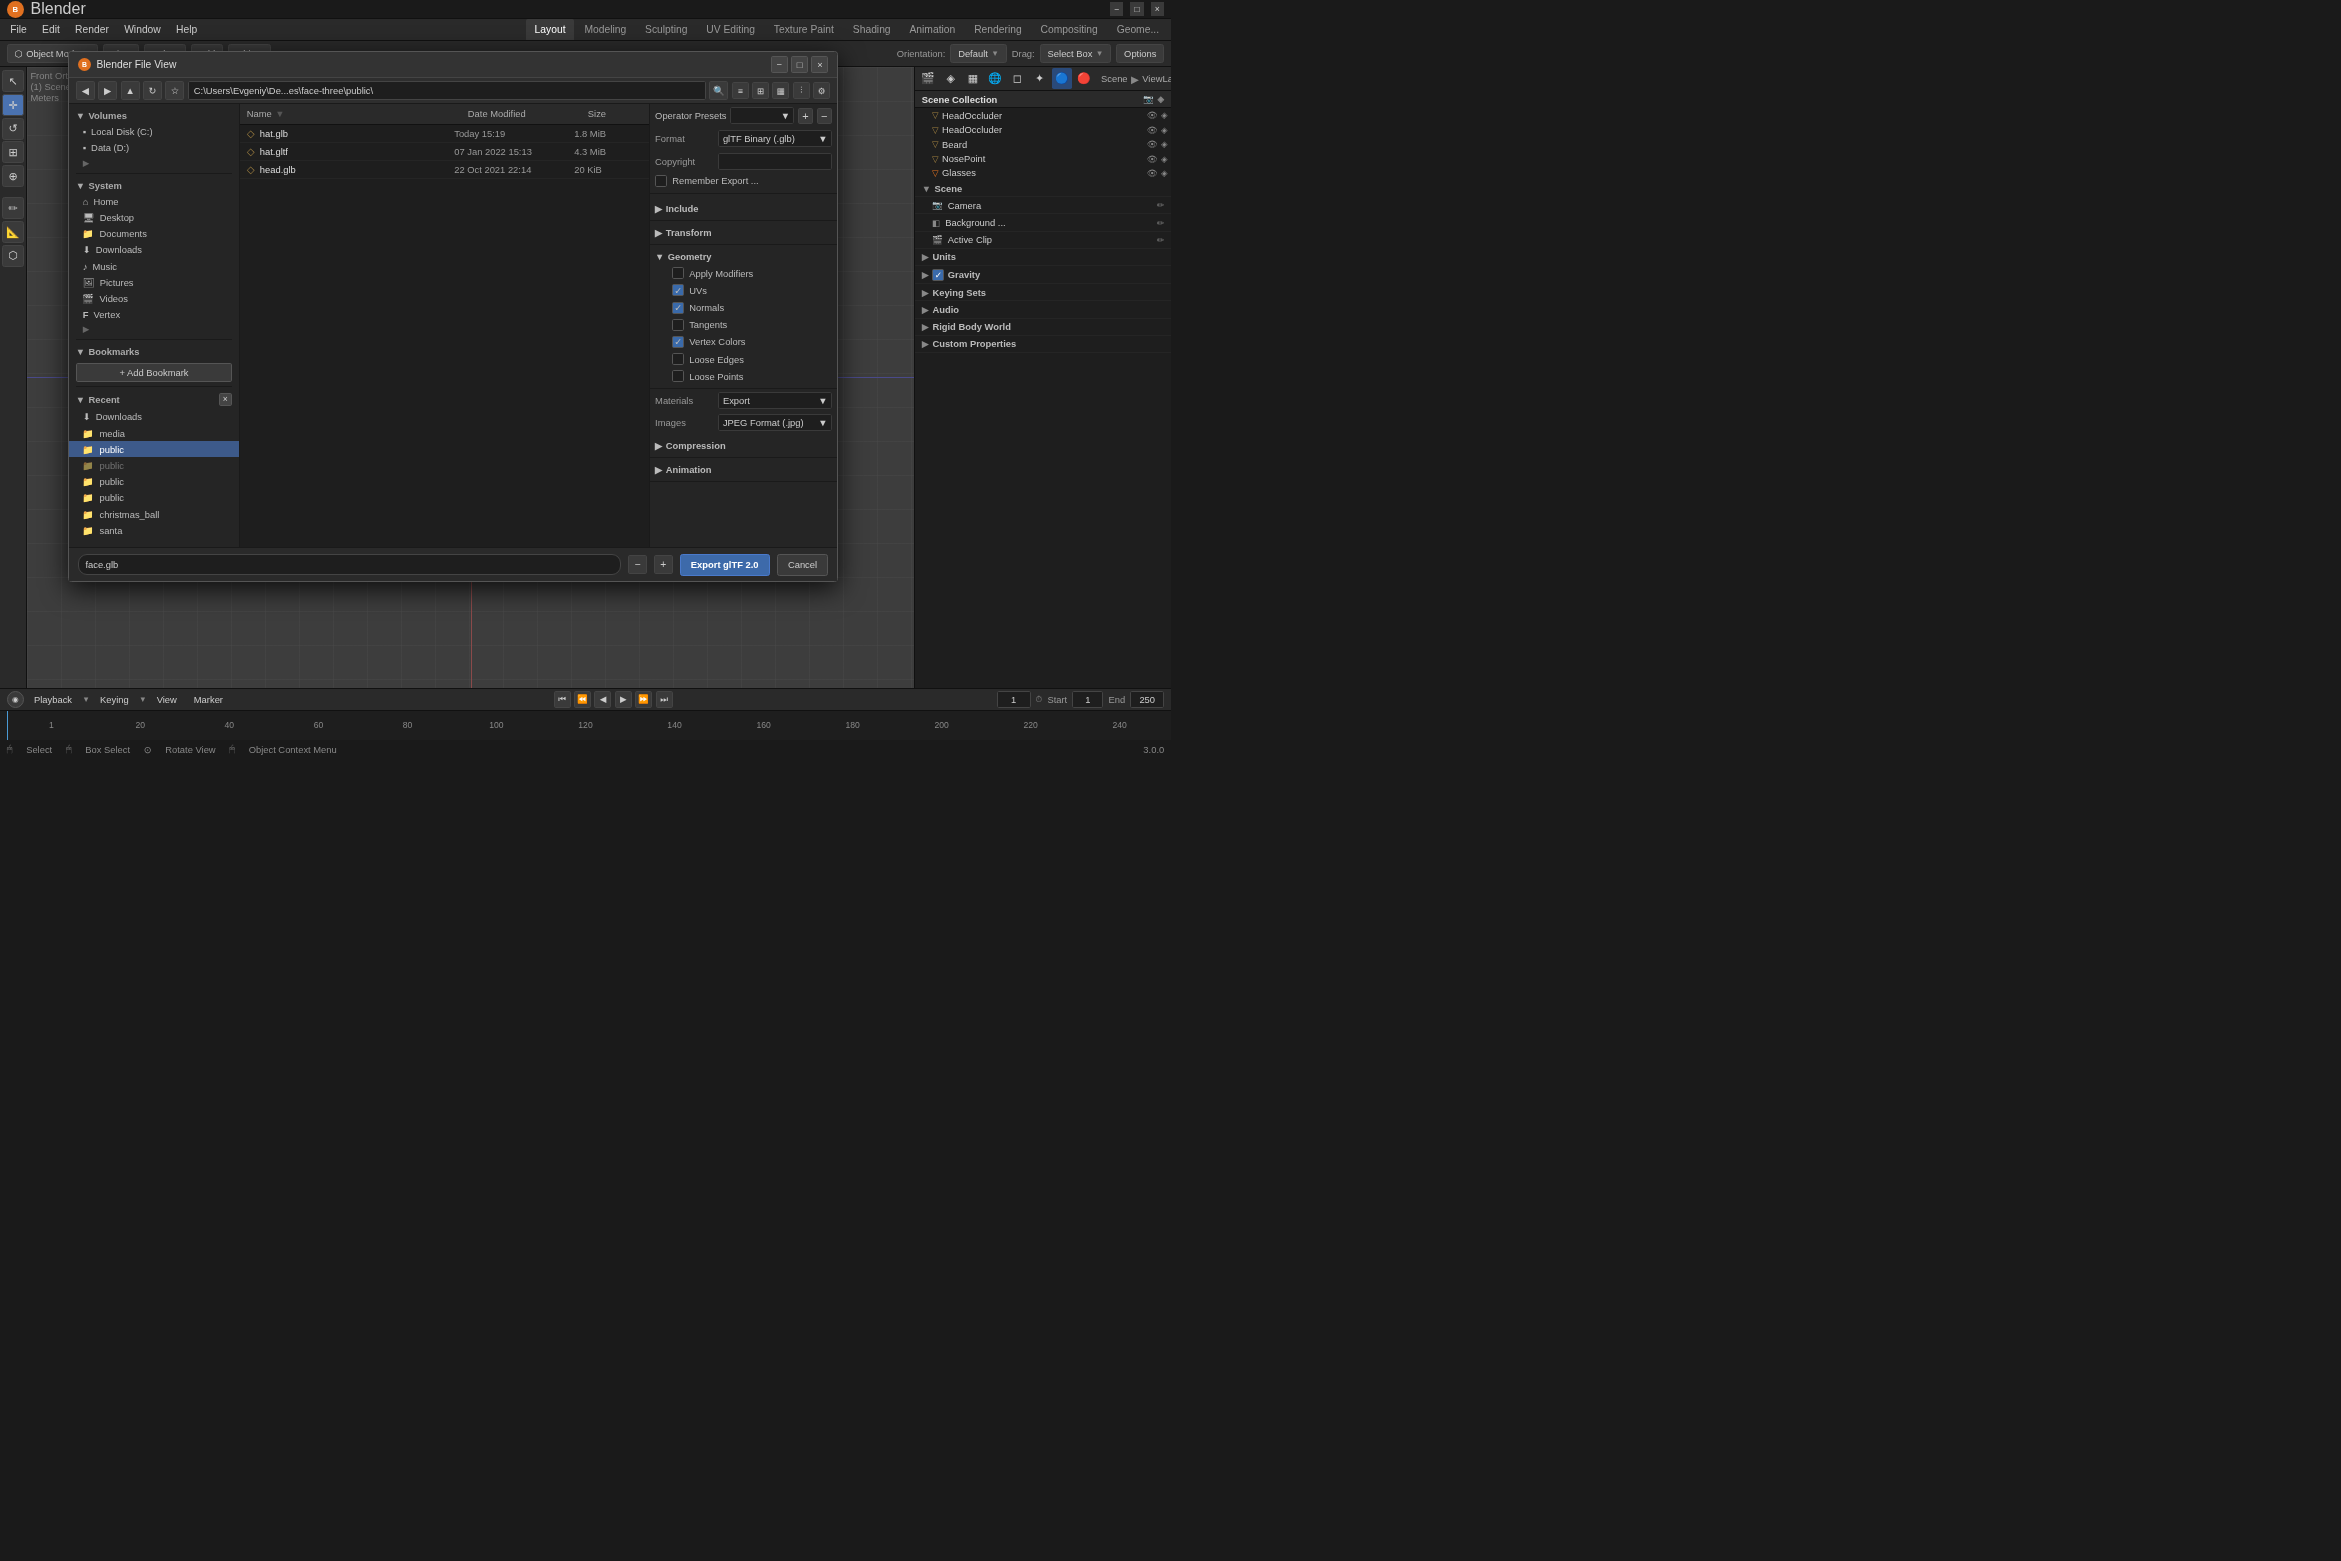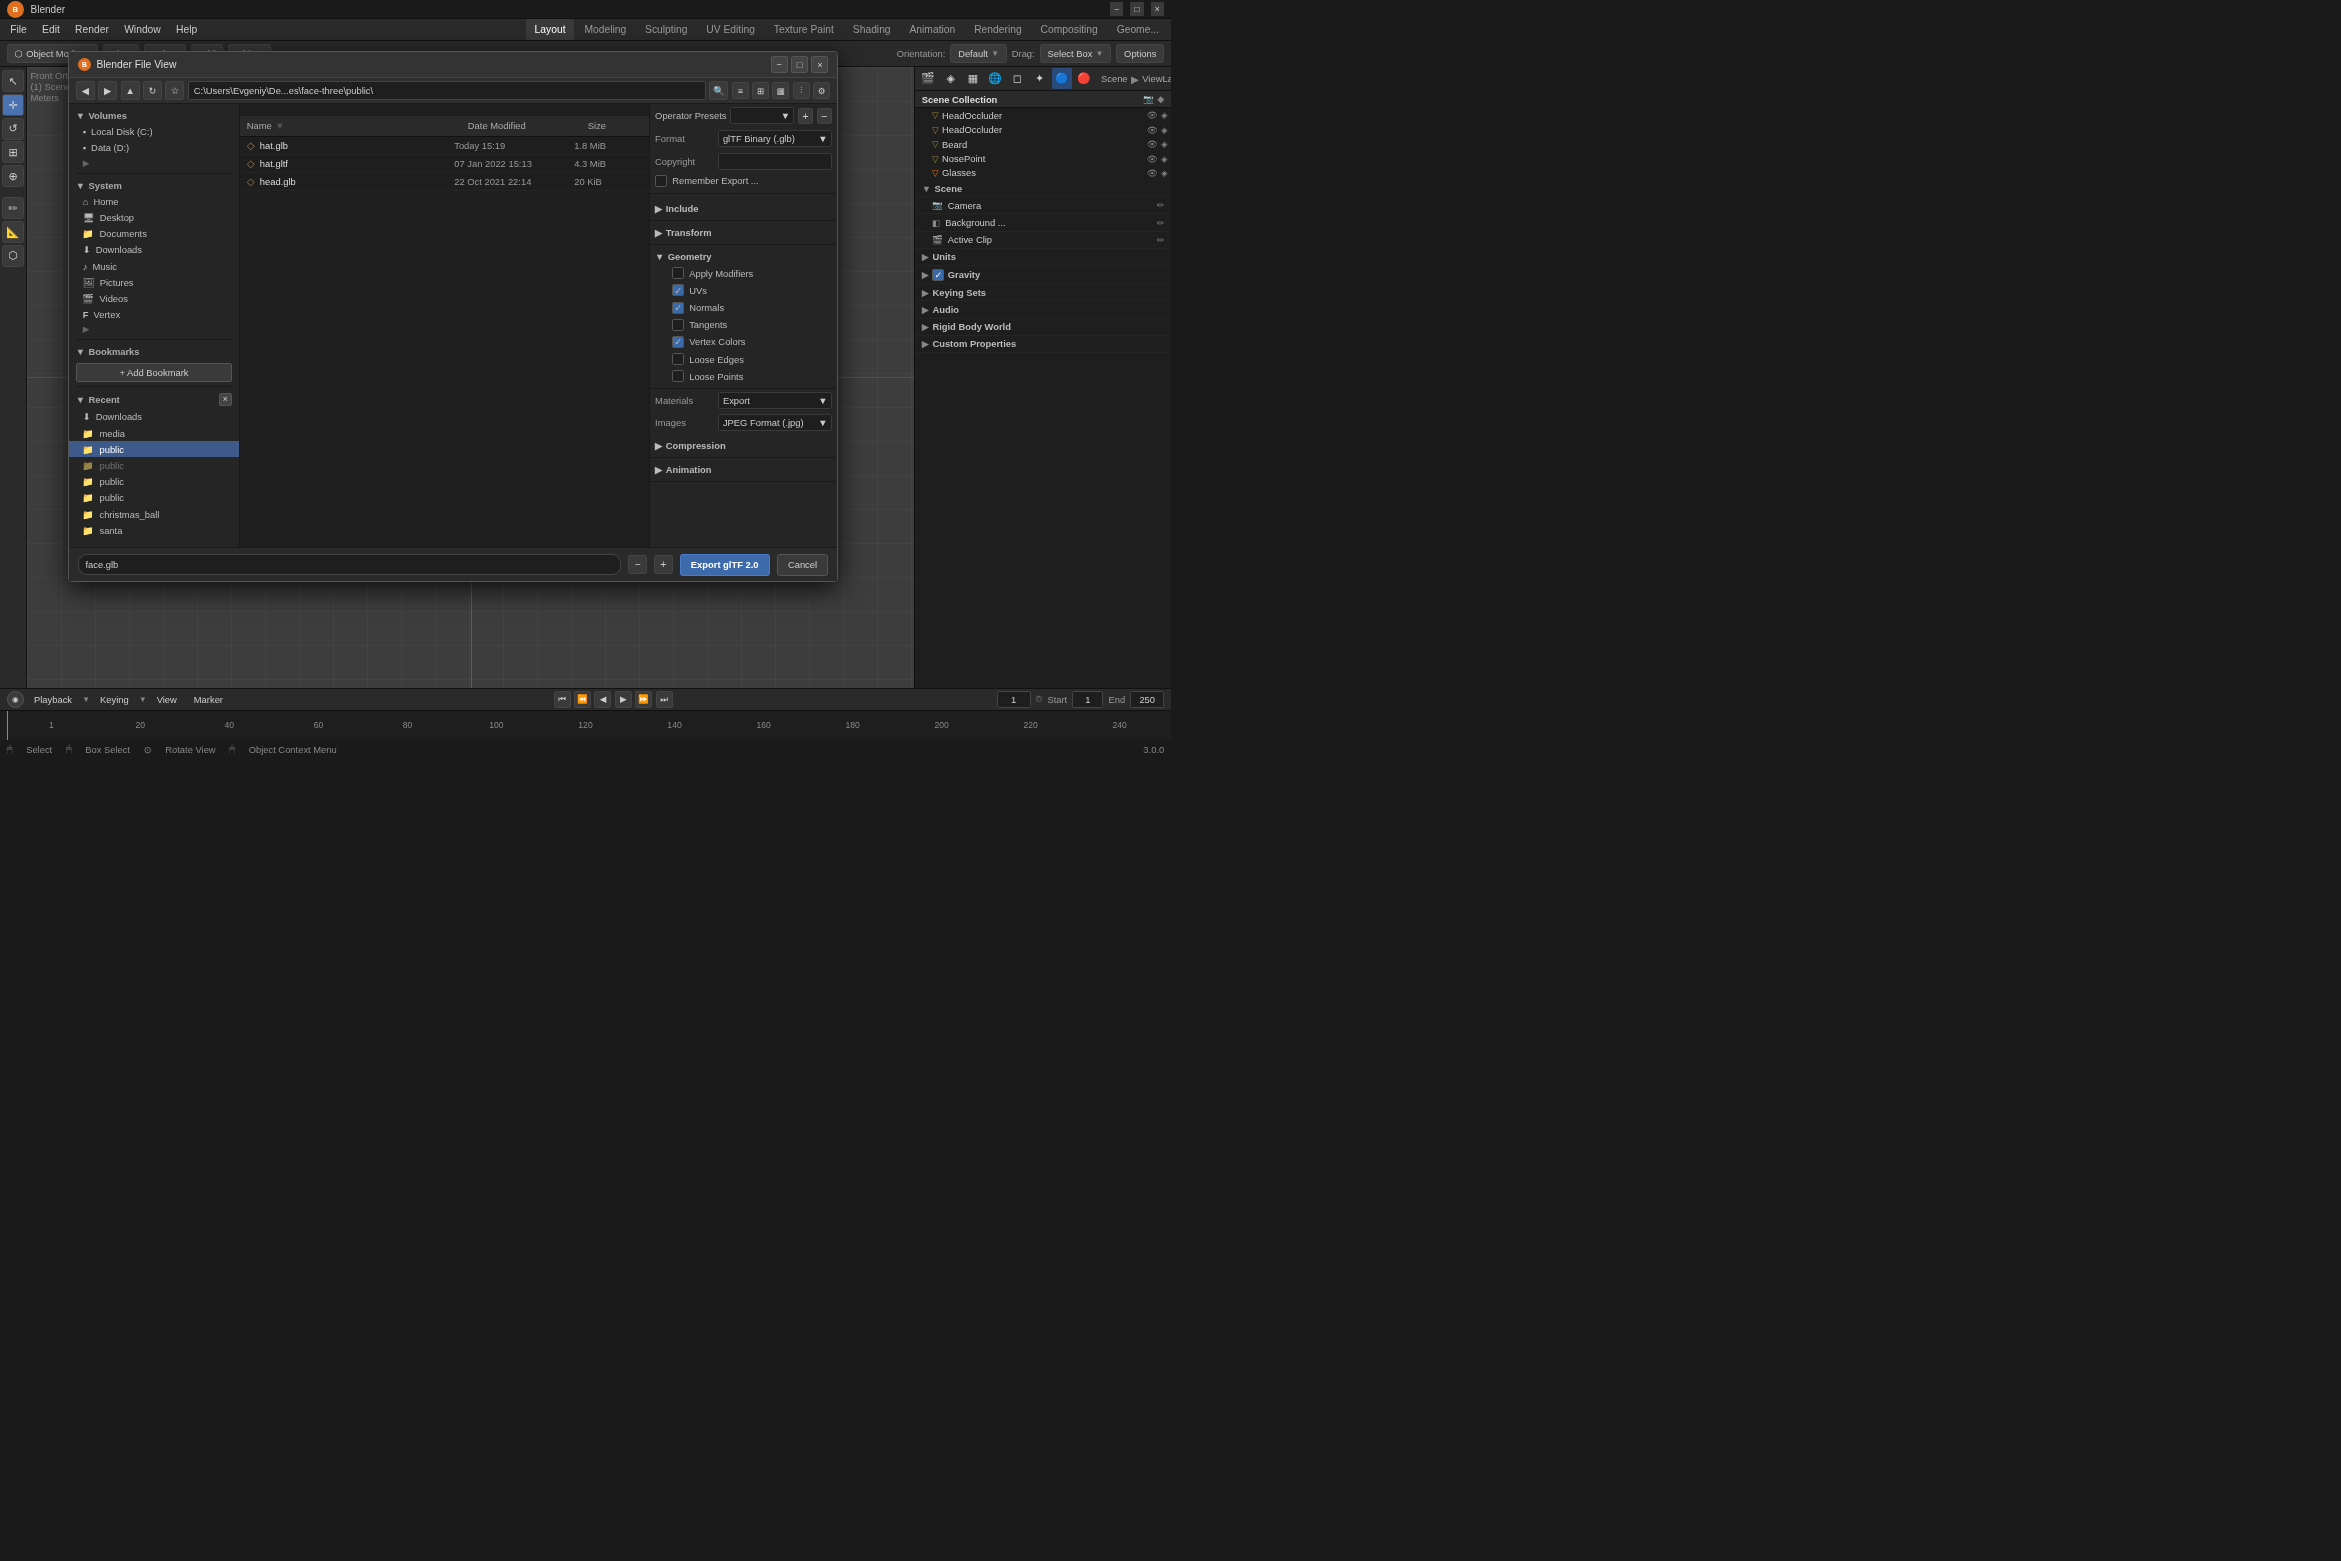--- a/index.html
+++ b/index.html
@@ -379,21 +379,20 @@
       background: #1e1e1e;
       display: flex;
       flex-direction: column;
     }
     .file-list-header {
       display: flex;
       background: #2a2a2a;
       border-bottom: 0.9px solid #111;
       height: 20.5px;
       align-items: center;
-      margin-top: 12px;
     }
     .file-col-header {
       padding: 0 6.8px;
       font-size: 9.4px;
       color: #aaa;
       cursor: pointer;
       height: 100%;
       display: flex;
       align-items: center;
       gap: 3.4px;
@@ -674,21 +673,21 @@
     }
   </style>
 </head>
 <body>
 
 <div class="title-bar">
   <div class="title-bar-left">
     <div class="blender-logo">
       <span>B</span>
     </div>
-    <span style="font-size:10px;color:#ccc;">Blender</span>
+    <span style="font-size:16px;color:#ccc;">Blender</span>
   </div>
   <div class="title-bar-right">
     <button class="title-bar-btn">−</button>
     <button class="title-bar-btn">□</button>
     <button class="title-bar-btn">×</button>
   </div>
 </div>
 
 <div class="menu-bar">
   <div class="menu-item">File</div>

